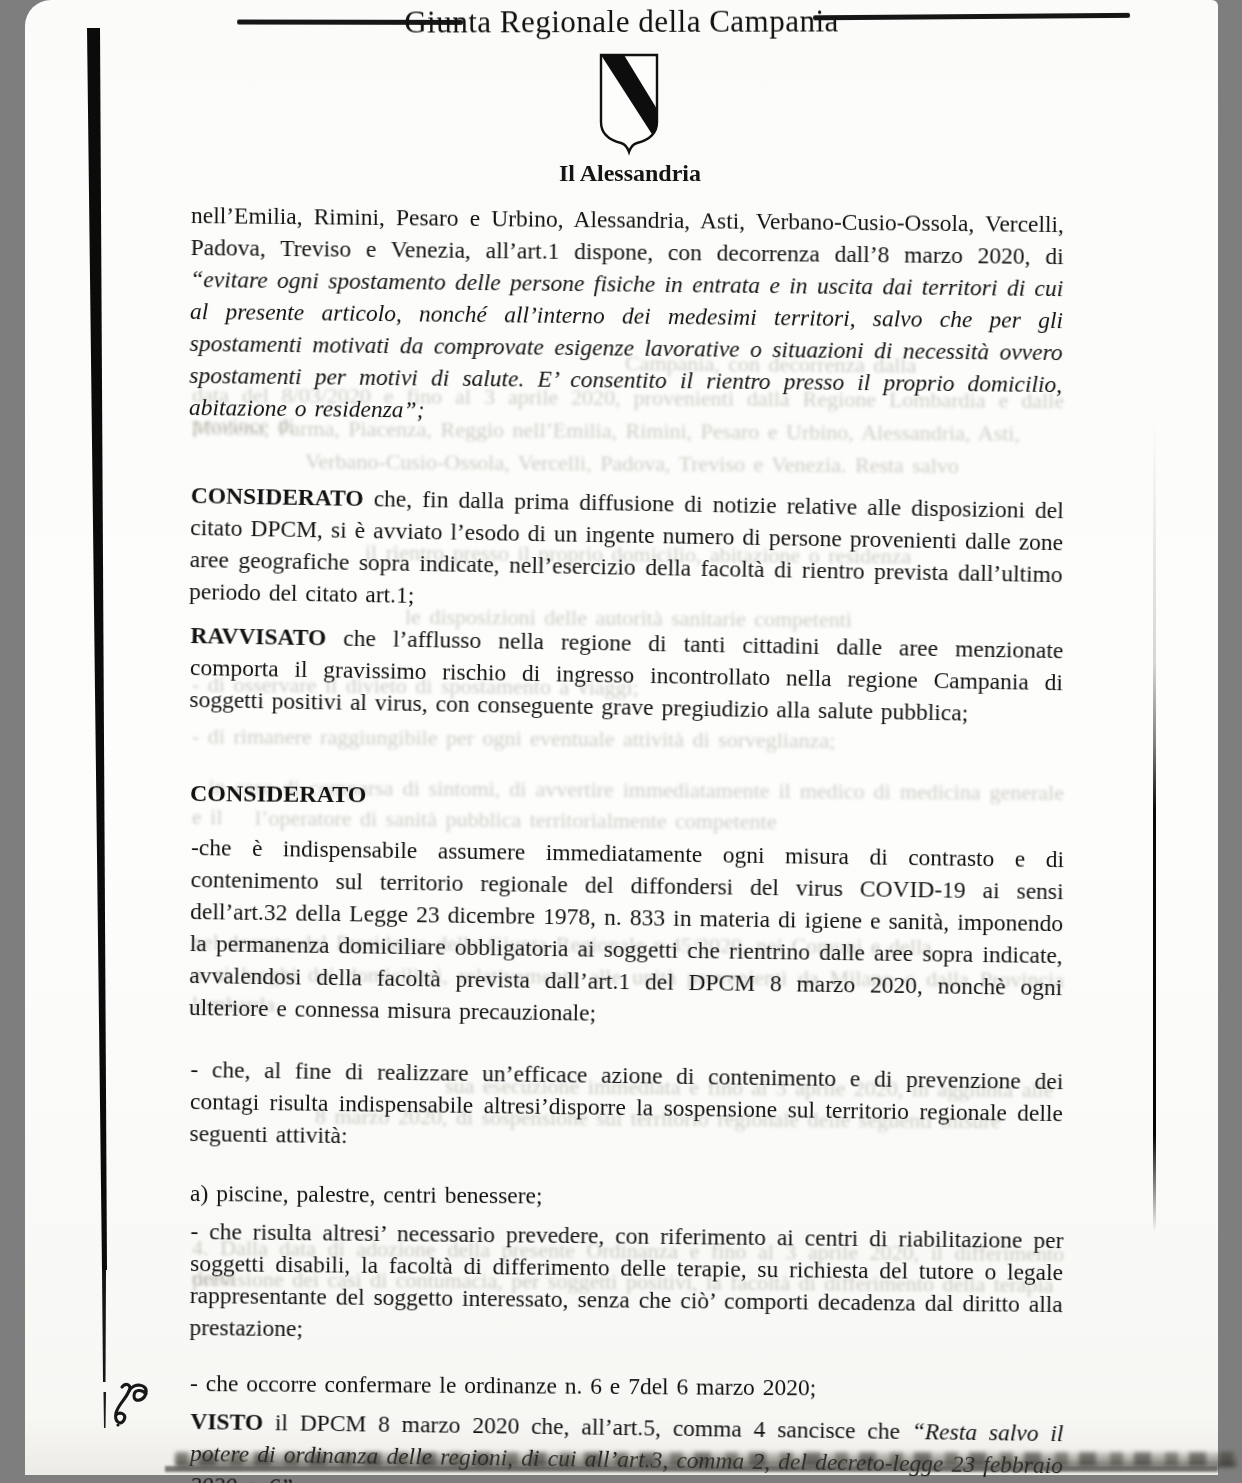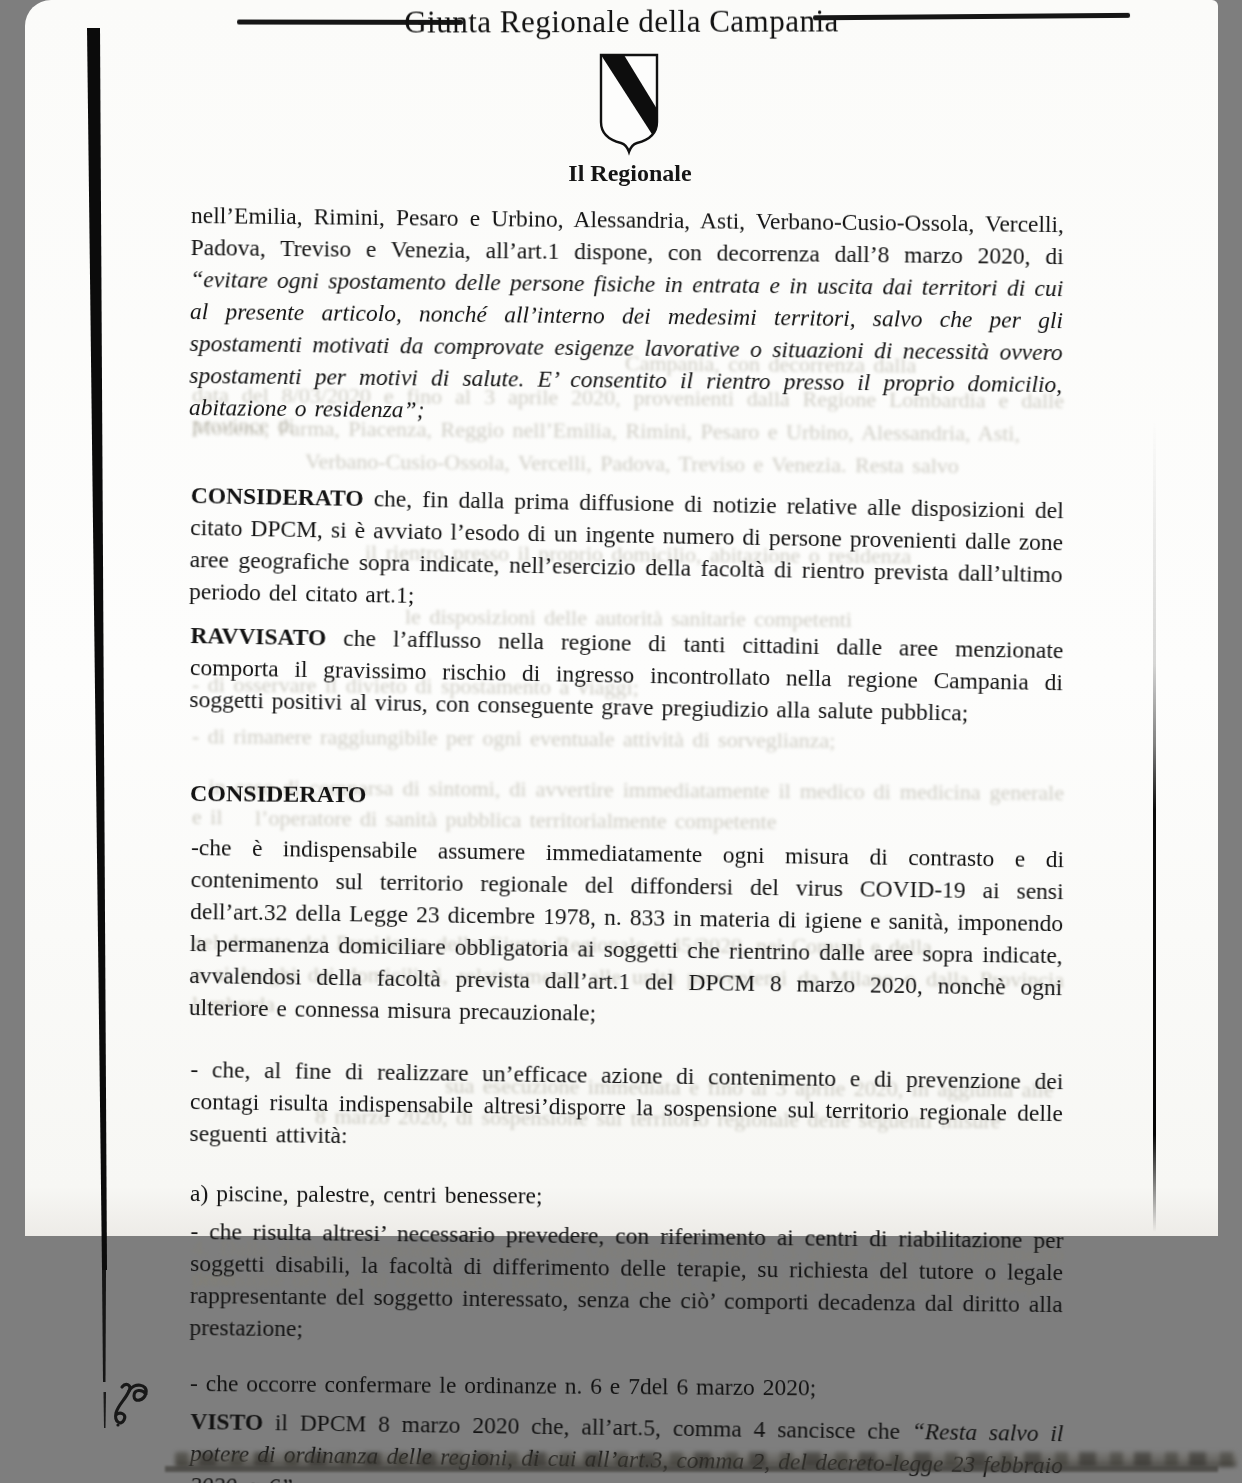--- a/index.html
+++ b/index.html
@@ -5,21 +5,21 @@
   * { margin:0; padding:0; box-sizing:border-box; }
   html,body { width:1242px; height:1483px; }
   body {
     position:relative;
     background:#7e7e7e;
     overflow:hidden;
     font-family:"Liberation Serif", serif;
   }
   .page {
     position:absolute; left:25px; top:0;
-    width:1193px; height:1236px;
+    width:1193px; height:1475px;
     background:linear-gradient(180deg,#fbfbf9 0%,#fdfdfc 55%,#f7f7f4 96%,#edebe7 100%);
     border-radius:26px 6px 0 0;
   }
   
   .hdr { position:absolute; left:0; top:0; width:100%; transform:rotate(-0.15deg); }
   .hdr-title {
     position:absolute; left:0; top:4px; width:100%;
     text-align:center; font-size:31px; color:#101010;
     letter-spacing:0.5px; filter:blur(0.25px);
   }
@@ -100,21 +100,21 @@
   <svg class="crest" viewBox="0 0 64 104">
     <defs>
       <clipPath id="shieldClip">
         <path d="M4,3 L60,3 L60,70 C60,82 52,88 40,91 C36.5,92 33.8,94.5 32,100 C30.2,94.5 27.5,92 24,91 C12,88 4,82 4,70 Z"></path>
       </clipPath>
     </defs>
     <path d="M4,3 L60,3 L60,70 C60,82 52,88 40,91 C36.5,92 33.8,94.5 32,100 C30.2,94.5 27.5,92 24,91 C12,88 4,82 4,70 Z" fill="#fdfdfc" stroke="#111" stroke-width="2.4"></path>
     <polygon points="4,3 27,3 60,57 60,90" fill="#0d0d0d" clip-path="url(#shieldClip)"></polygon>
   </svg>
 
-  <div class="office">Il Regionale</div>
+  <div class="office">Il Alessandria</div>
 
   <div class="ghost" style="left:600px; top:350px; width:430px;">Campania, con decorrenza dalla</div>
   <div class="ghost" style="left:167px; top:383px; width:872px;">data del 8/03/2020 e fino al 3 aprile 2020, provenienti dalla Regione Lombardia e dalle province di</div>
   <div class="ghost" style="left:167px; top:416px; width:872px;">Modena, Parma, Piacenza, Reggio nell’Emilia, Rimini, Pesaro e Urbino, Alessandria, Asti,</div>
   <div class="ghost" style="left:280px; top:449px; width:740px;">Verbano-Cusio-Ossola, Vercelli, Padova, Treviso e Venezia. Resta salvo</div>
   <div class="ghost" style="left:340px; top:540px; width:690px;">il rientro presso il proprio domicilio, abitazione o residenza</div>
   <div class="ghost" style="left:380px; top:604px; width:650px;">le disposizioni delle autorità sanitarie competenti</div>
   <div class="ghost" style="left:167px; top:672px; width:700px;">- di osservare il divieto di spostamento a viaggi;</div>
   <div class="ghost" style="left:167px; top:724px; width:780px;">- di rimanere raggiungibile per ogni eventuale attività di sorveglianza;</div>
   <div class="ghost" style="left:167px; top:775px; width:872px;">- in caso di comparsa di sintomi, di avvertire immediatamente il medico di medicina generale e il</div>

